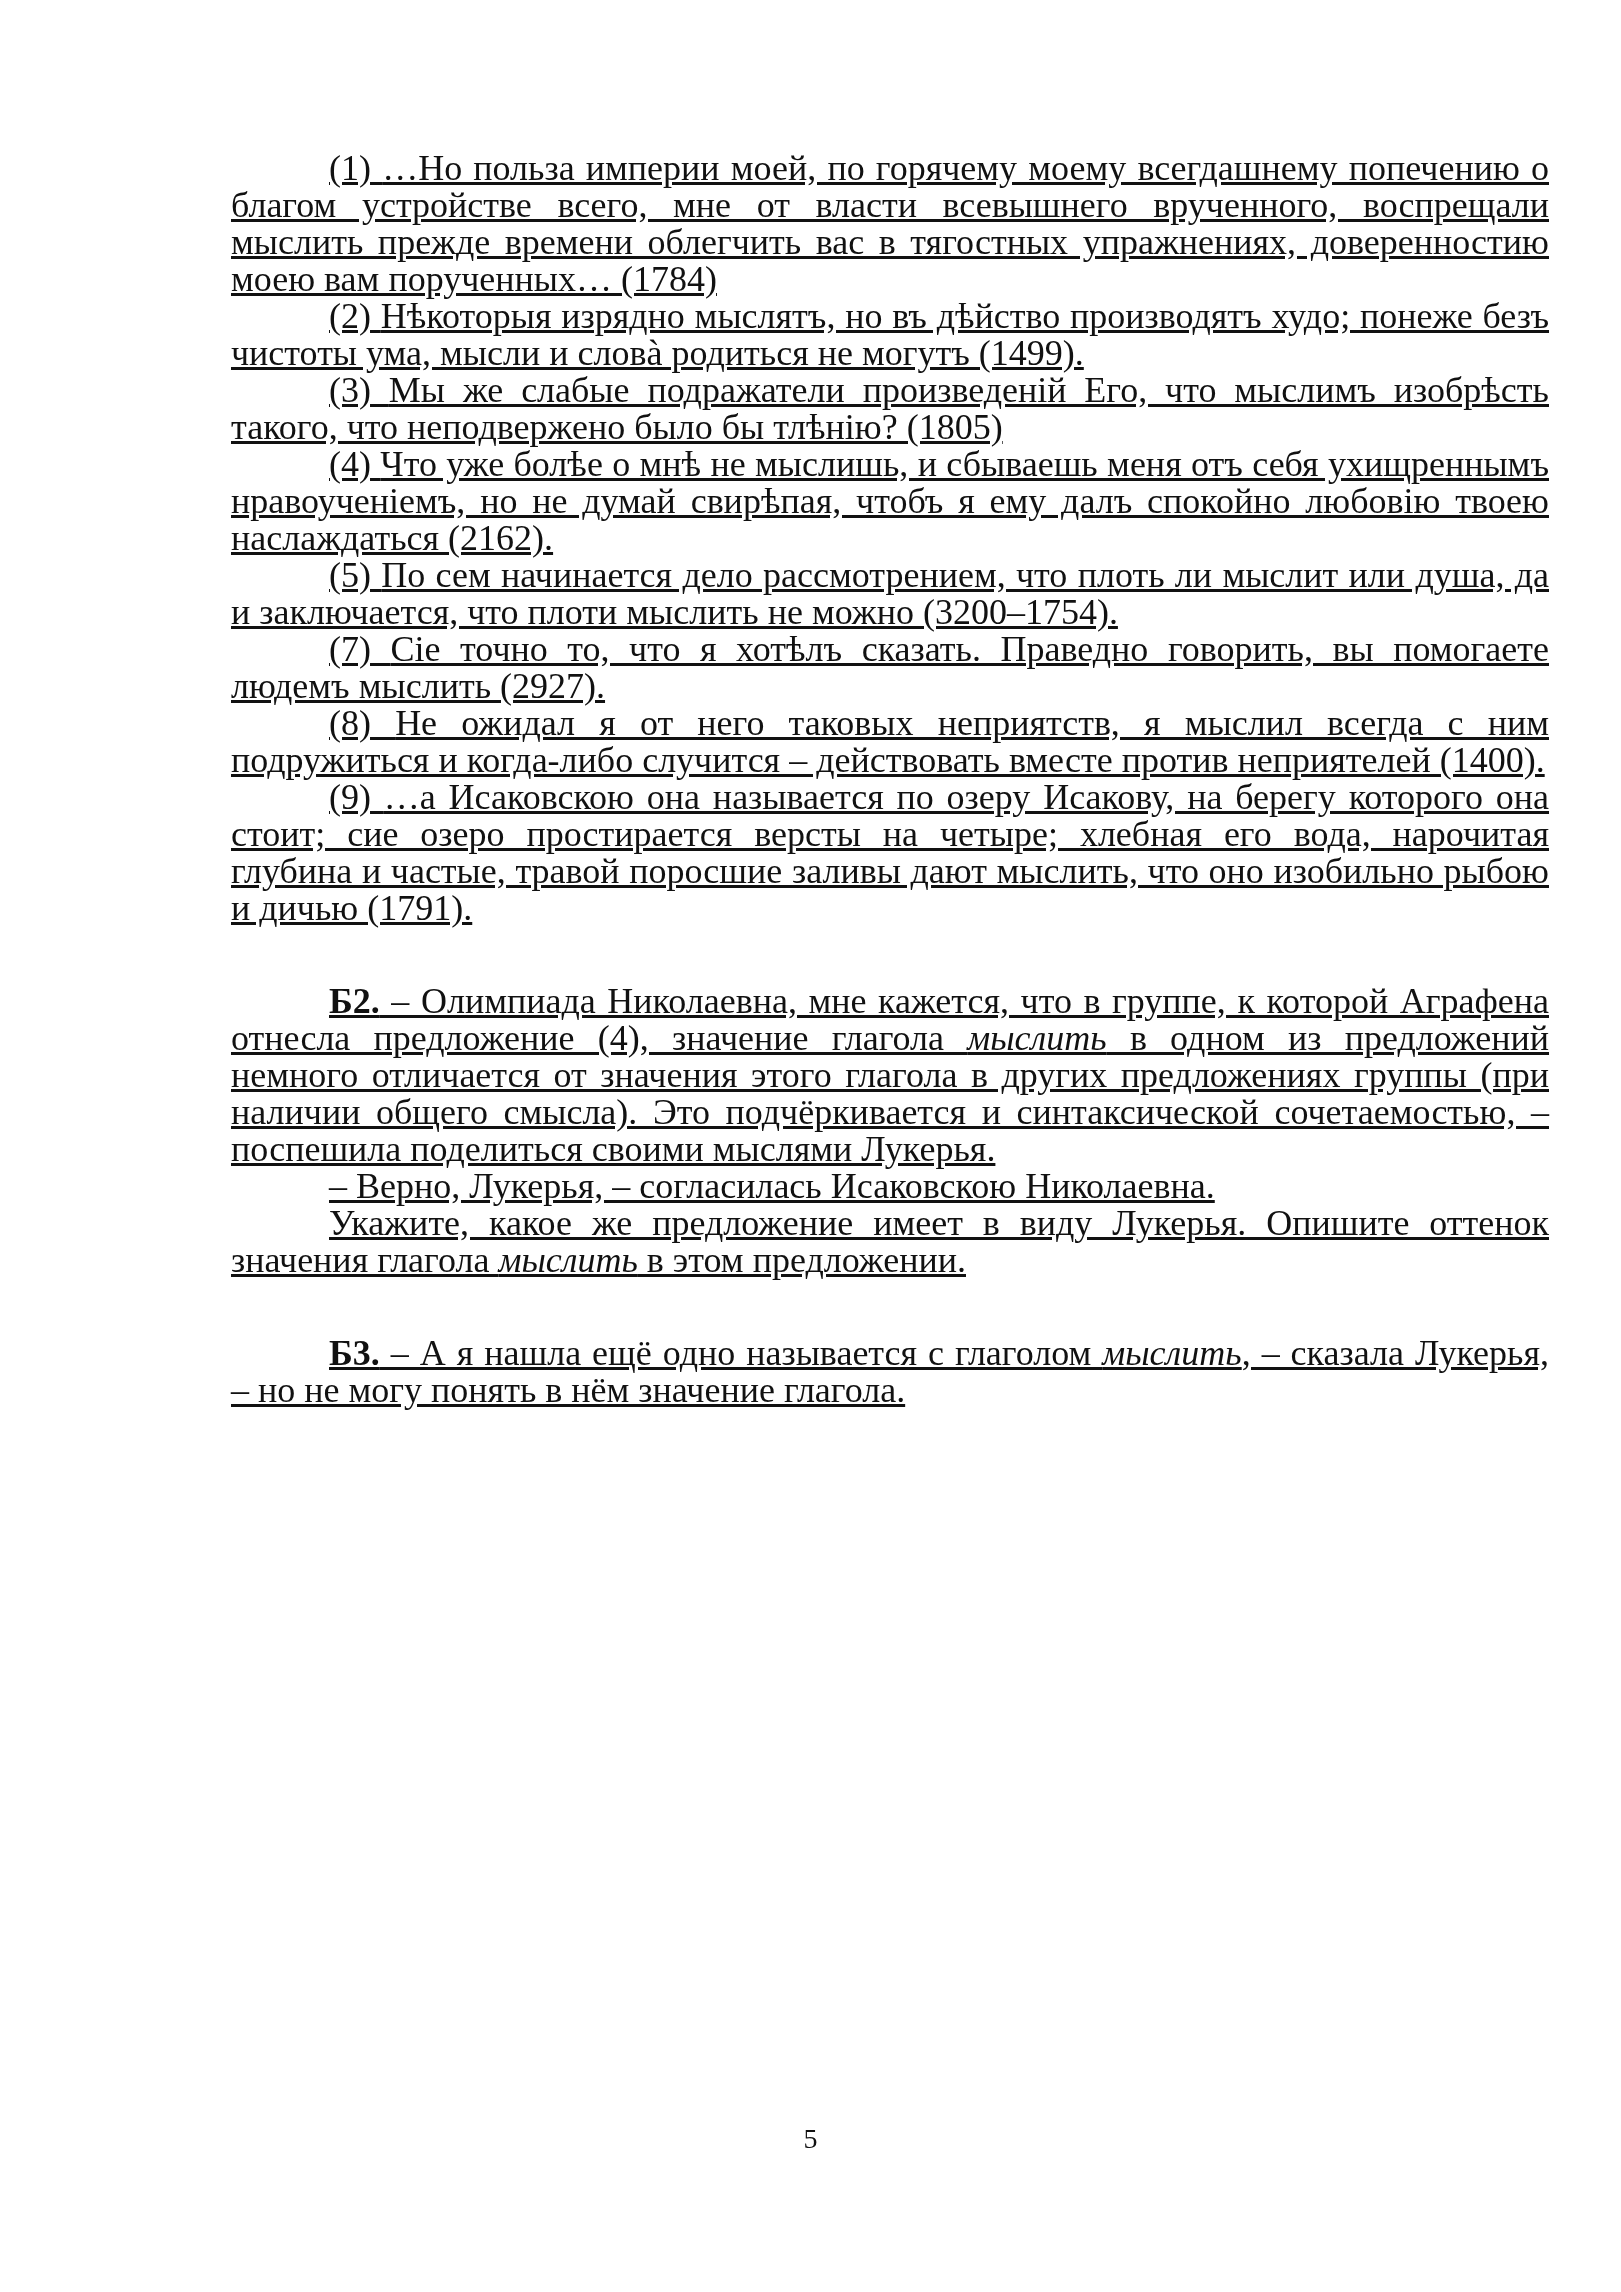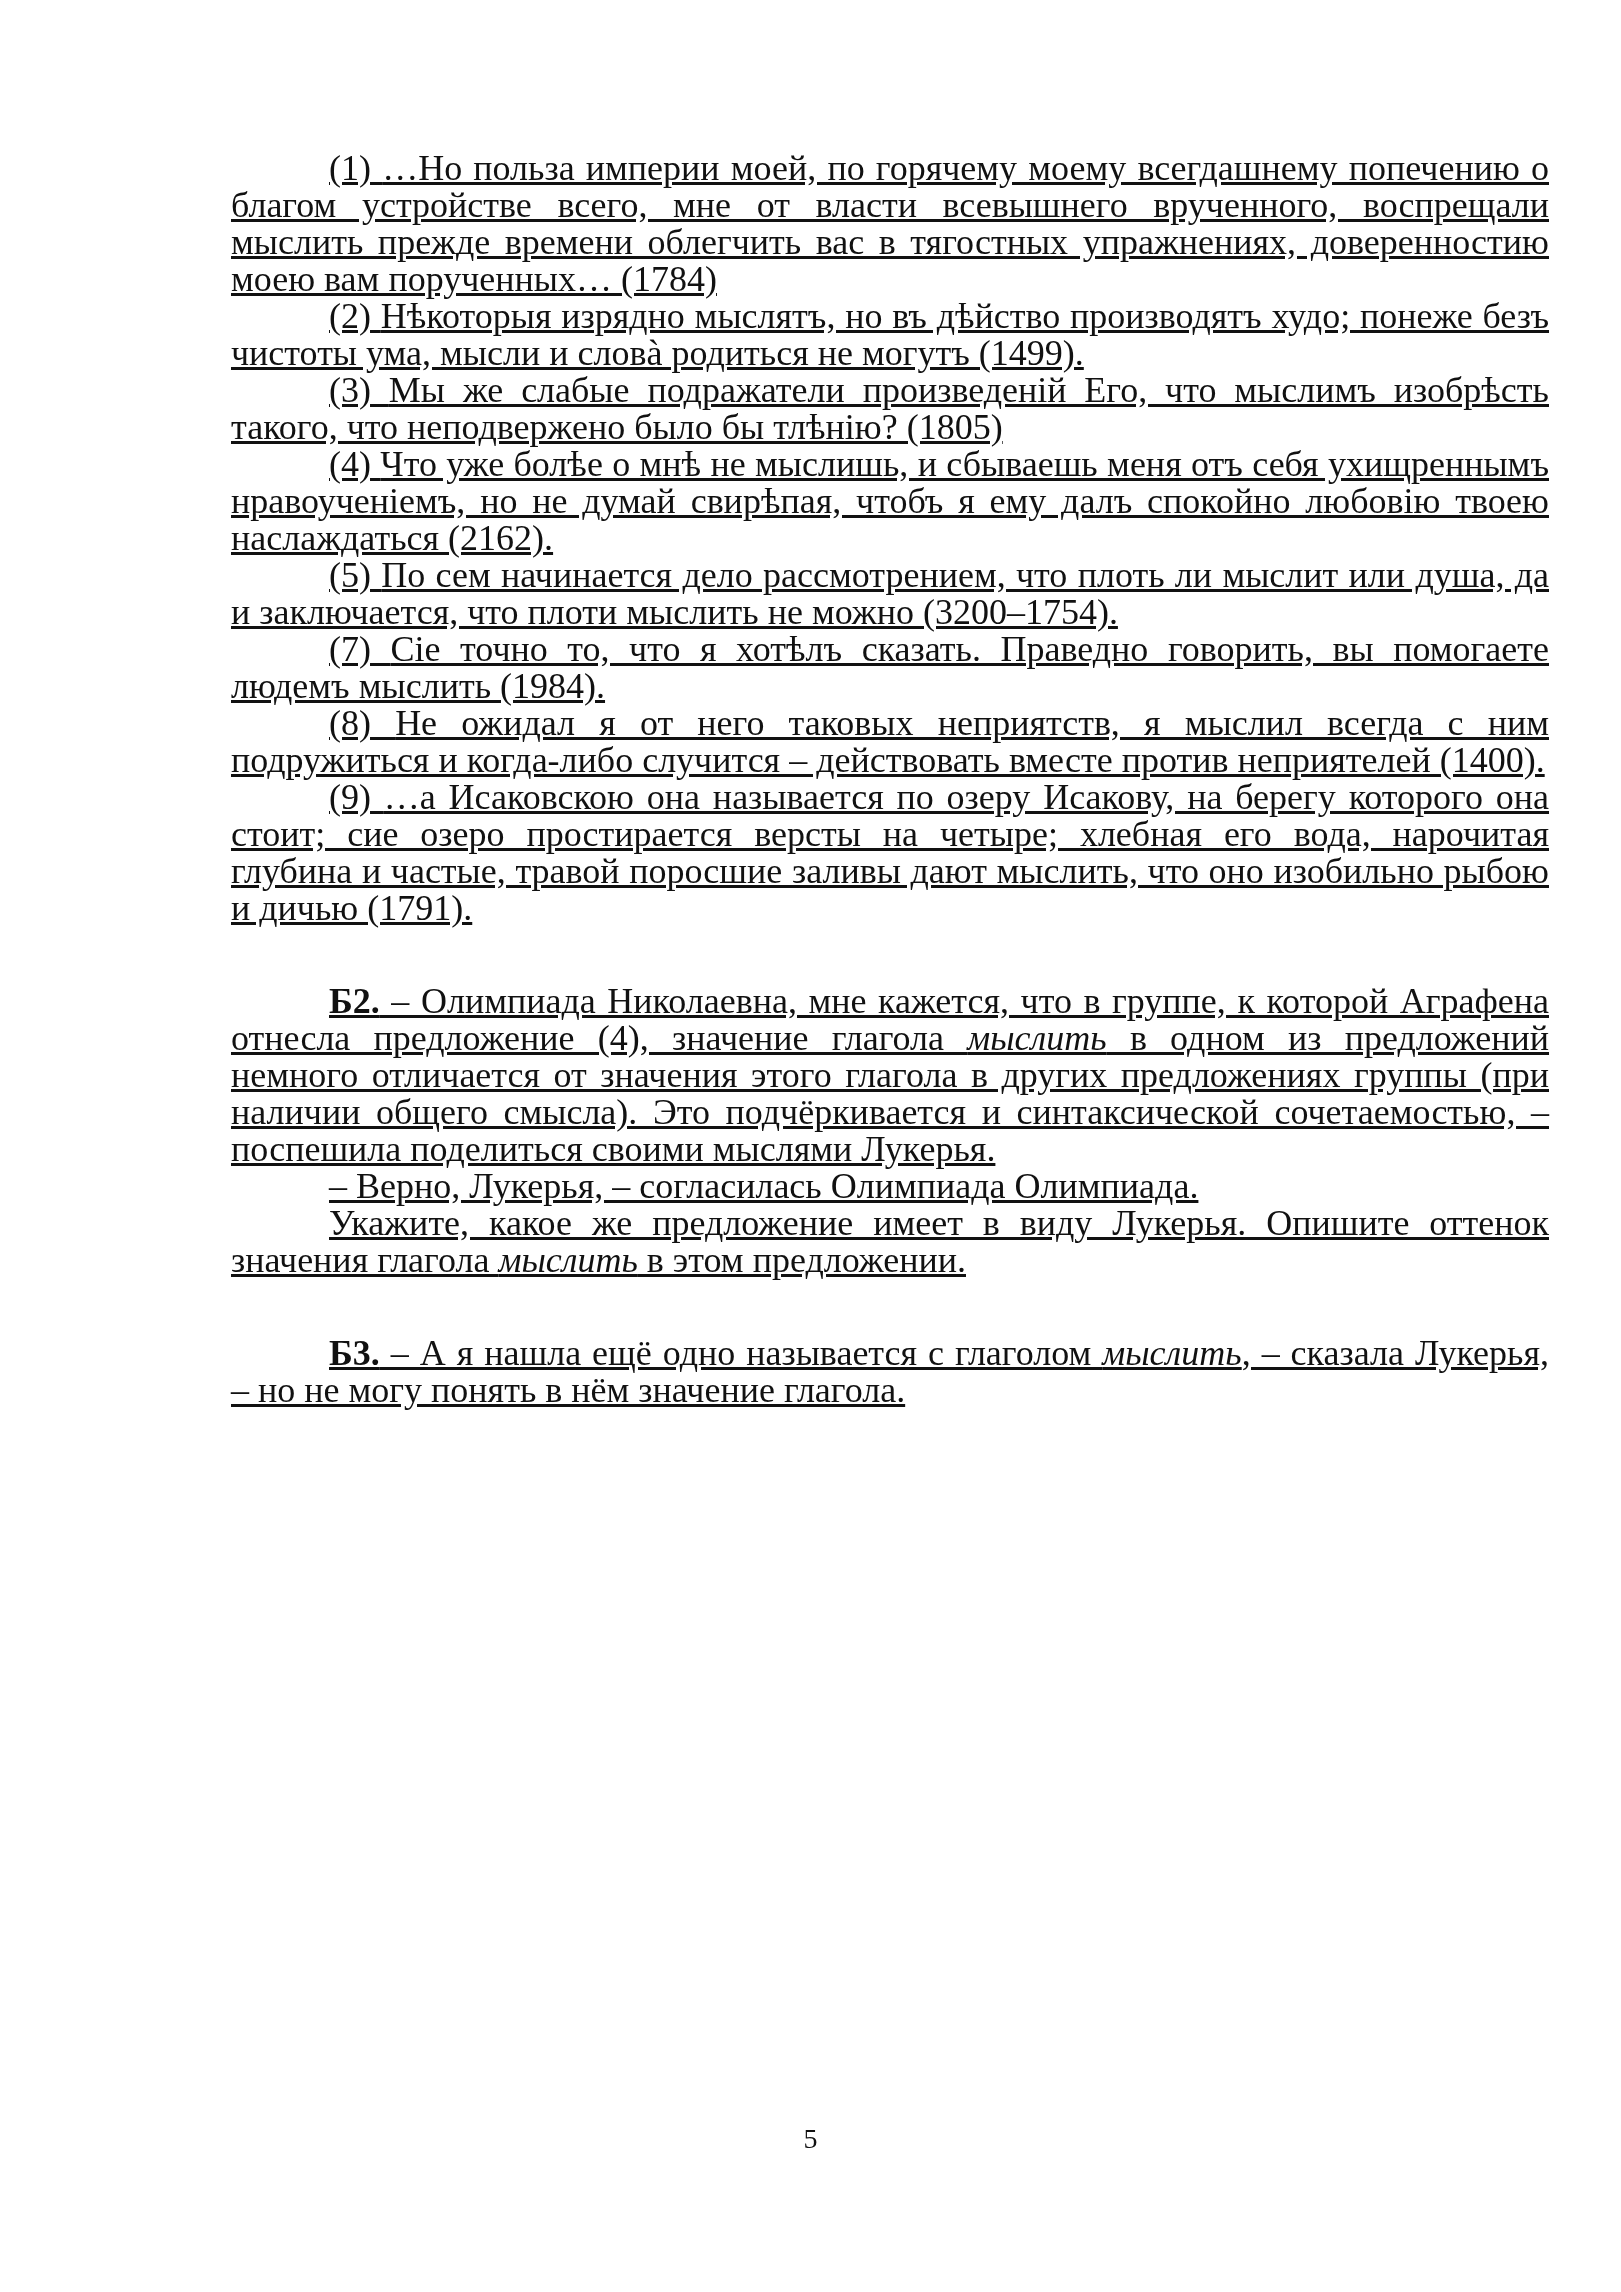--- a/index.html
+++ b/index.html
@@ -53,28 +53,28 @@
 <body>
 
 <div class="page">
 
   <div>
     <p class="para"><span>(1)</span> <span>…Но польза империи моей, по горячему моему всегдашнему попечению о благом устройстве всего, мне от власти всевышнего врученного, воспрещали мыслить прежде времени облегчить вас в тягостных упражнениях, доверенностию моею вам порученных… (1784)</span></p>
     <p class="para"><span>(2)</span> <span>Нѣкоторыя изрядно мыслятъ, но въ дѣйство производятъ худо; понеже безъ чистоты ума, мысли и словà родиться не могутъ (1499).</span></p>
     <p class="para"><span>(3)</span> <span>Мы же слабые подражатели произведенiй Его, что мыслимъ изобрѣсть такого, что неподвержено было бы тлѣнiю? (1805)</span></p>
     <p class="para"><span>(4)</span> <span>Что уже болѣе о мнѣ не мыслишь, и сбываешь меня отъ себя ухищреннымъ нравоученiемъ, но не думай свирѣпая, чтобъ я ему далъ спокойно любовiю твоею наслаждаться (2162).</span></p>
     <p class="para"><span>(5)</span> <span>По сем начинается дело рассмотрением, что плоть ли мыслит или душа, да и заключается, что плоти мыслить не можно (3200–1754).</span></p>
-    <p class="para"><span>(7)</span> <span>Сiе точно то, что я хотѣлъ сказать. Праведно говорить, вы помогаете людемъ мыслить (1984).</span></p>
+    <p class="para"><span>(7)</span> <span>Сiе точно то, что я хотѣлъ сказать. Праведно говорить, вы помогаете людемъ мыслить (2927).</span></p>
     <p class="para"><span>(8)</span> <span>Не ожидал я от него таковых неприятств, я мыслил всегда с ним подружиться и когда-либо случится – действовать вместе против неприятелей (1400).</span></p>
     <p class="para"><span>(9)</span> <span>…а Исаковскою она называется по озеру Исакову, на берегу которого она стоит; сие озеро простирается версты на четыре; хлебная его вода, нарочитая глубина и частые, травой поросшие заливы дают мыслить, что оно изобильно рыбою и дичью (1791).</span></p>
   </div>
 
   <div>
     <p class="para gap"><span class="task-label">Б2.</span><span> – Олимпиада Николаевна, мне кажется, что в группе, к которой Аграфена отнесла предложение (4), значение глагола </span><span class="italic">мыслить</span><span> в одном из предложений немного отличается от значения этого глагола в других предложениях группы (при наличии общего смысла). Это подчёркивается и синтаксической сочетаемостью, – поспешила поделиться своими мыслями Лукерья.</span></p>
-    <p class="para">– Верно, Лукерья, – согласилась Олимпиада Олимпиада.</p>
+    <p class="para">– Верно, Лукерья, – согласилась Исаковскою Николаевна.</p>
     <p class="para"><span>Укажите, какое же предложение имеет в виду Лукерья. Опишите оттенок значения глагола </span><span class="italic">мыслить</span><span> в этом предложении.</span></p>
   </div>
 
   <div>
     <p class="para gap"><span class="task-label">Б3.</span><span> – А я нашла ещё одно называется с глаголом </span><span class="italic">мыслить</span><span>, – сказала Лукерья, – но не могу понять в нём значение глагола.</span></p>
   </div>
 
 </div>
 
 <div class="page-number">5</div>

